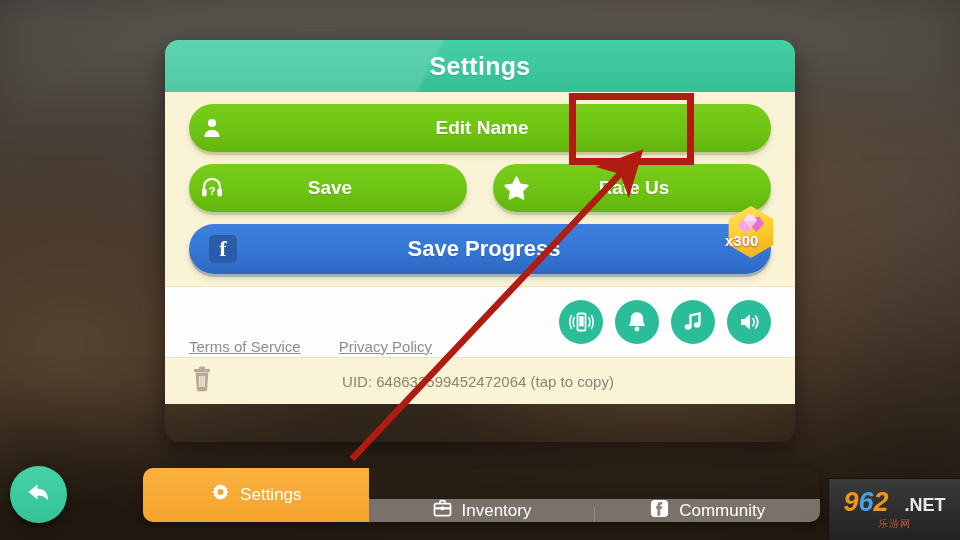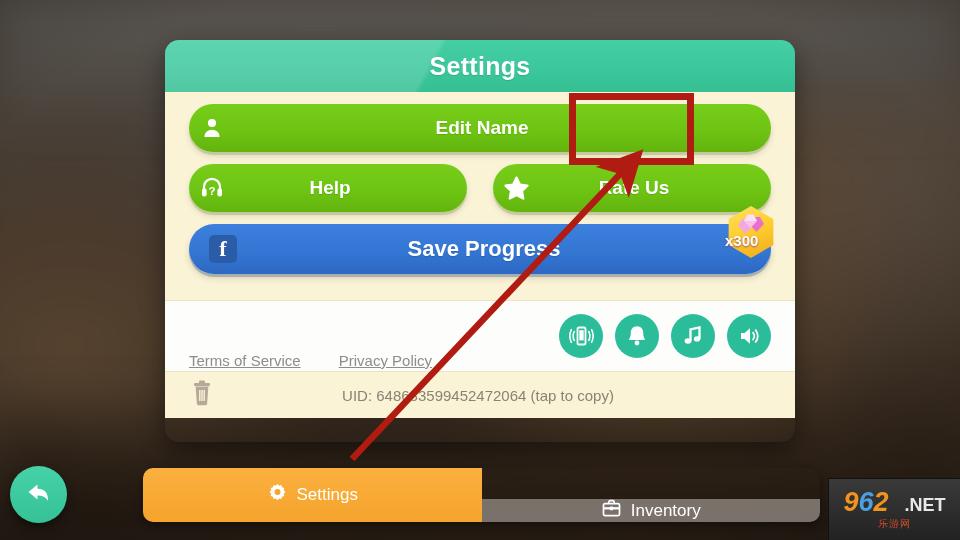--- a/index.html
+++ b/index.html
@@ -51,21 +51,21 @@
   #dlg-header:after {
     content:""; position:absolute; left:0; top:0; width:100%; height:100%;
     background:linear-gradient(118deg, rgba(255,255,255,.14) 0%, rgba(255,255,255,.14) 42%, rgba(255,255,255,0) 43%);
   }
   #dlg-title {
     color:#fff; font-size:25px; font-weight:bold; letter-spacing:.3px;
     position:relative; z-index:2; text-shadow:0 1px 1px rgba(0,0,0,.12);
   }
 
   .cream { background:#fbf3d5; }
-  #btn-area { padding:12px 24px 26px 24px; }
+  #btn-area { padding:12px 24px 12px 24px; }
 
   .btn-row { display:flex; gap:26px; margin-bottom:12px; }
   .gbtn {
     flex:1; height:48px; border-radius:24px; position:relative;
     background:linear-gradient(180deg,#78cd1a 0%, #6ec413 55%, #63b40e 100%);
     box-shadow:0 3px 0 rgba(120,150,60,.28), 0 4px 6px rgba(0,0,0,.12);
     display:flex; align-items:center;
   }
   .gbtn .ico {
     width:46px; min-width:46px; height:48px;
@@ -210,21 +210,21 @@
     <div class="btn-row">
       <div class="gbtn">
         <span class="ico">
           <svg width="26" height="26" viewBox="0 0 26 26">
             <path d="M5 15v-3.2a8 8 0 0 1 16 0V15" fill="none" stroke="#fff" stroke-width="2.3"></path>
             <rect x="3" y="13.4" width="4.6" height="8.2" rx="2.1" fill="#fff"></rect>
             <rect x="18.4" y="13.4" width="4.6" height="8.2" rx="2.1" fill="#fff"></rect>
             <text x="13" y="20.4" font-size="11.5" font-weight="bold" fill="#fff" text-anchor="middle" font-family="Liberation Sans, sans-serif">?</text>
           </svg>
         </span>
-        <span class="lbl">Help</span>
+        <span class="lbl">Save</span>
       </div>
 
       <div class="gbtn">
         <span class="ico">
           <svg width="27" height="27" viewBox="0 0 27 27">
             <path d="M13.5 2.6l3.4 6.9 7.6 1.1-5.5 5.4 1.3 7.6-6.8-3.6-6.8 3.6 1.3-7.6L2.5 10.6l7.6-1.1z" fill="#fff" stroke="#fff" stroke-width="2.2" stroke-linejoin="round"></path>
           </svg>
         </span>
         <span class="lbl">Rate Us</span>
       </div>
@@ -316,20 +316,29 @@
       <span>
         <svg width="21" height="21" viewBox="0 0 22 22">
           <path d="M8.2 5.4V4.2c0-.8.6-1.4 1.4-1.4h2.8c.8 0 1.4.6 1.4 1.4v1.2" fill="none" stroke="#fff" stroke-width="1.7"></path>
           <rect x="2.6" y="5.8" width="16.8" height="12.6" rx="1.7" fill="none" stroke="#fff" stroke-width="1.8"></rect>
           <rect x="2.6" y="9.6" width="16.8" height="2.4" fill="#fff"></rect>
           <rect x="9.3" y="9" width="3.4" height="3.8" rx=".8" fill="#fff"></rect>
         </svg>
       </span>
       <span>Inventory</span>
     </div>
+    <div class="tab idle">
+      <span>
+        <svg width="21" height="21" viewBox="0 0 22 22">
+          <rect x="2" y="2" width="18" height="18" rx="4" fill="#fff"></rect>
+          <path d="M13.8 11.2h-2v7.4h-3v-7.4H7.4V8.6h1.4V7.2c0-1.9 1-3.1 3.1-3.1h2.1v2.6h-1.4c-.6 0-.8.3-.8.8v1.1h2.2z" fill="#8c857e"></path>
+        </svg>
+      </span>
+      <span>Community</span>
+    </div>
   </div>
 </div>
 
 <div id="back-btn">
   <span>
     <svg width="32" height="32" viewBox="0 0 32 32">
       <path d="M14.5 7.5L5.5 15l9 7.5v-4c5.2 0 8.4 1.7 10.5 5.2.3-8-3.6-11.6-10.5-11.9z" fill="#fff"></path>
     </svg>
   </span>
 </div>

